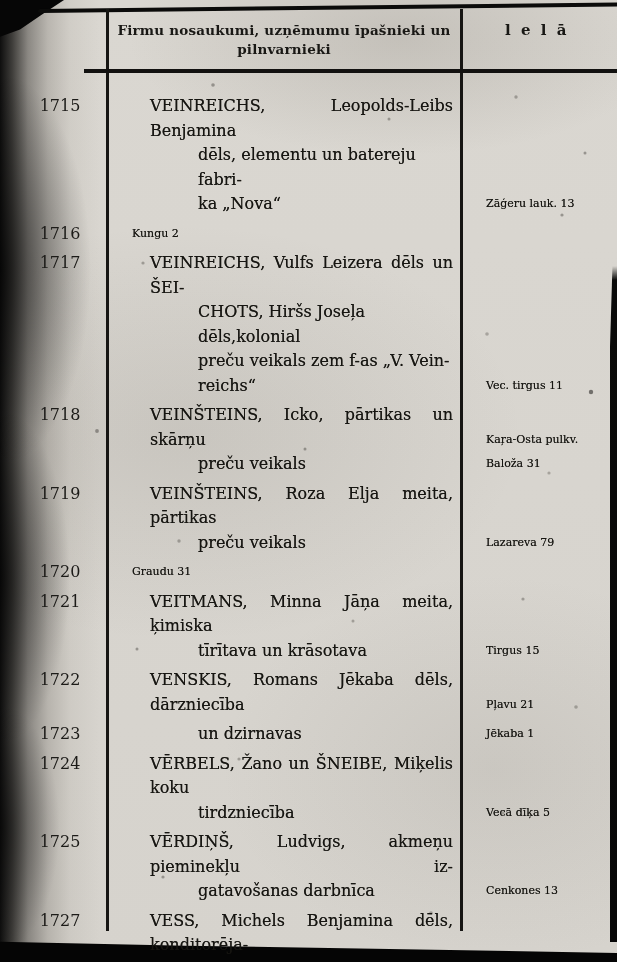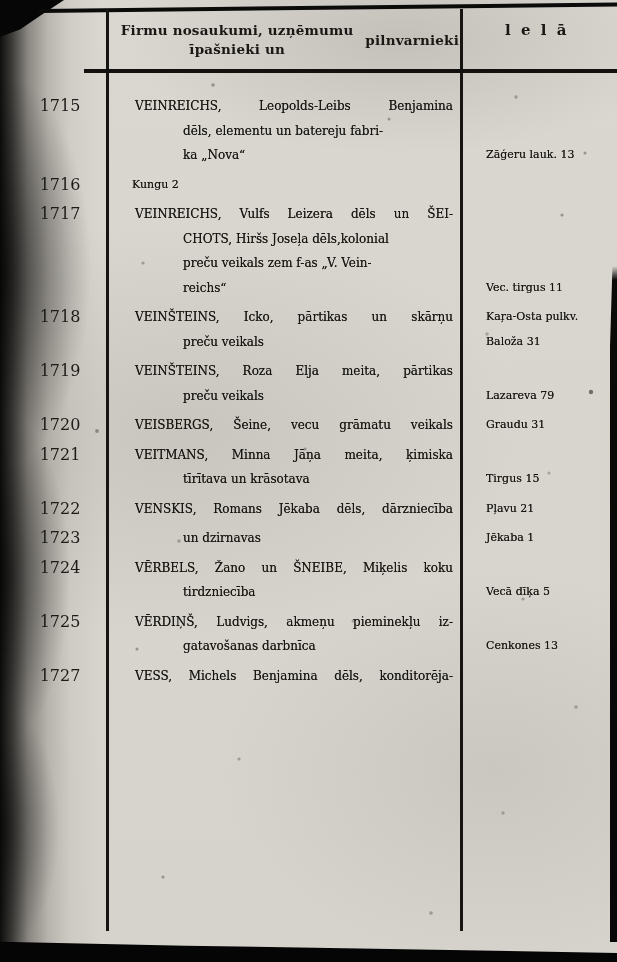--- a/index.html
+++ b/index.html
@@ -69,21 +69,21 @@
   
   .vline { position:absolute; top:9px; width:2.5px; height:922px; background:#161513; }
   .vline-1 { left:106px; }
   .vline-2 { left:460px; }
   .under-header-line {
     position:absolute; left:84px; top:69px; width:533px; height:3.5px; background:#121110;
   }
   
   .head-firm {
     position:absolute; left:109px; top:13px; width:350px; height:54px;
-    display:flex; flex-direction:row; justify-content:center; align-items:center;
+    display:flex; flex-direction:column; justify-content:center; align-items:center;
     font-size:13.5px; font-weight:bold; line-height:19px; letter-spacing:.2px;
     color:#191815; text-align:center;
   }
   .head-street {
     position:absolute; left:463px; top:3px; width:148px; height:54px;
     display:flex; justify-content:center; align-items:center;
     font-size:15px; font-weight:bold; letter-spacing:2.5px; color:#191815;
   }
   
   .tbody {
@@ -94,24 +94,25 @@
     display:grid;
     grid-template-columns:106px 354px 1fr;
     margin-bottom:5px;
   }
   .num {
     padding-left:14px; text-align:center;
     font-size:16px; line-height:24.5px;
     color:#1c1b18;
   }
   .firm {
-    padding-left:29px; padding-right:7px;
-    font-size:12px; line-height:24.5px;
+    padding-left:7px; padding-right:7px;
+    font-size:16px; line-height:24.5px;
     color:#161511;
     text-shadow:0 0 .4px rgba(22,21,17,.7);
+    margin-left:37px;
   }
   .firm .line.cont { padding-left:48px; }
   .firm .line.spread { text-align:justify; text-align-last:justify; }
   .addr {
     padding-left:26px; padding-right:2px;
     display:flex; flex-direction:column; justify-content:flex-end;
     font-size:11px; line-height:24.5px;
     color:#161511;
     text-shadow:0 0 .4px rgba(22,21,17,.7);
   }
@@ -191,23 +192,20 @@
           <div class="line first spread">VEINŠTEINS, Roza Elja meita, pārtikas</div>
           <div class="line cont">preču veikals</div>
         </div>
     <div class="addr">
           <div class="addr-line">Lazareva 79</div>
         </div>
   </div>
 
   <div class="entry">
     <div class="num">1720</div>
-    <div class="firm">
-          <div class="line first spread">VEISBERGS, Šeine, vecu grāmatu veikals</div>
-        </div>
     <div class="addr">
           <div class="addr-line">Graudu 31</div>
         </div>
   </div>
 
   <div class="entry">
     <div class="num">1721</div>
     <div class="firm">
           <div class="line first spread">VEITMANS, Minna Jāņa meita, ķimiska</div>
           <div class="line cont">tīrītava un krāsotava</div>

